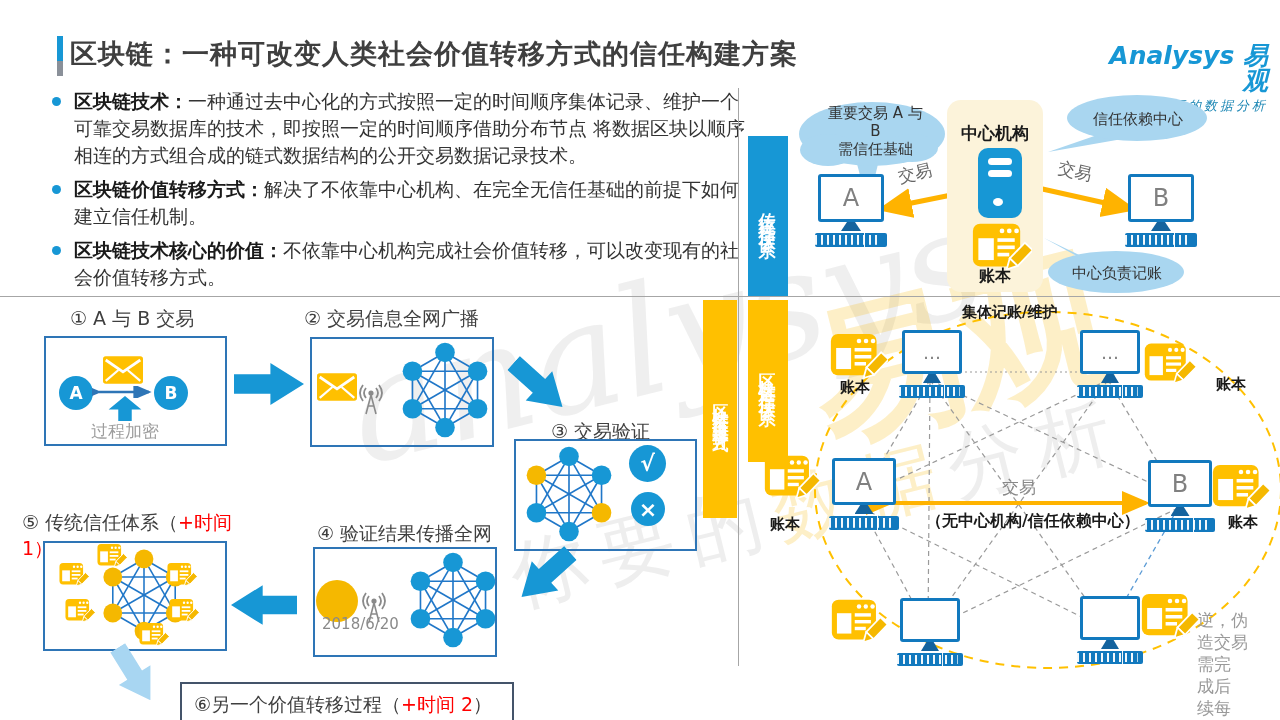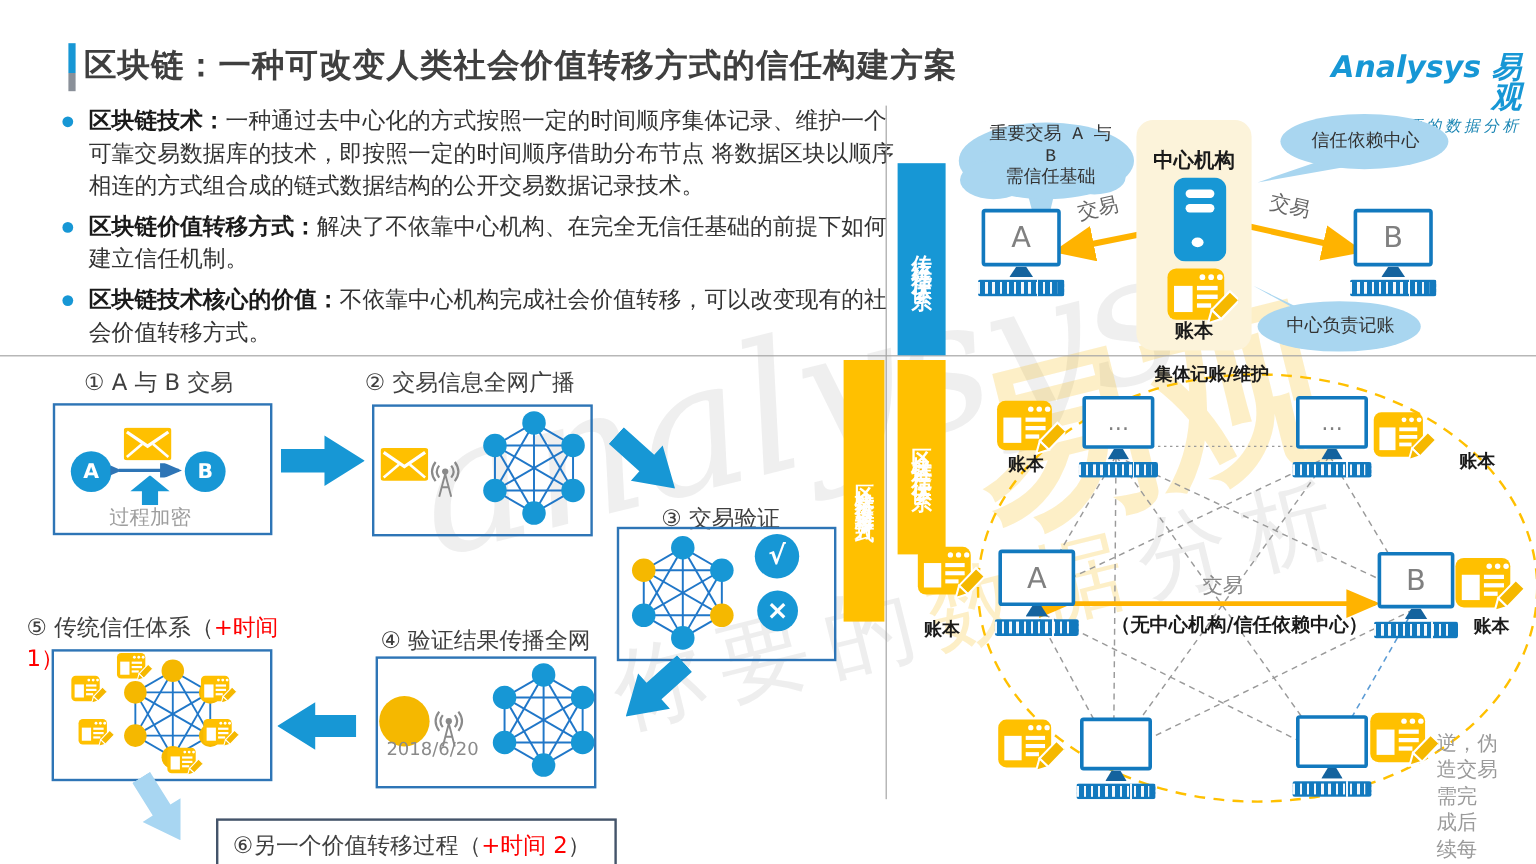--- a/index.html
+++ b/index.html
@@ -54,21 +54,21 @@
   .stand{margin:0 auto;background:#14639E;clip-path:polygon(30% 0,70% 0,100% 100%,0% 100%);}
   .kb{margin:2px auto 0;background:#1279BE;border-radius:2px;
       background-image:
         linear-gradient(90deg,rgba(255,255,255,0) 0 68%,rgba(255,255,255,.95) 68% 70%,rgba(255,255,255,0) 70% 100%),
         repeating-linear-gradient(90deg,rgba(255,255,255,.95) 0 2px,rgba(0,0,0,0) 2px 6px),
         repeating-linear-gradient(0deg,rgba(18,121,190,1) 0 2px,rgba(0,0,0,0) 2px 4px);
       background-size:100% 100%,92% 70%,100% 100%;background-position:0 0,4% 50%,0 0;background-repeat:no-repeat;}
   
   .ledgerlbl{font-size:15px;font-weight:bold;color:#1a1a1a;}
   .preline{white-space:pre-line;}
-  .cloudtxt{font-size:15px;color:#333;text-align:center;line-height:18px;font-family:Liberation Mono, monospace;}
+  .cloudtxt{font-size:15px;color:#333;text-align:center;line-height:18px;}
   .rot{transform-origin:center;}
 </style>
 </head>
 <body>
 
 <svg width="0" height="0" style="position:absolute">
   <defs>
     <marker id="ahO" markerWidth="8" markerHeight="8" refX="6" refY="3" orient="auto">
       <path d="M0,0 L7,3 L0,6 Z" fill="#FFB300"></path>
     </marker>

